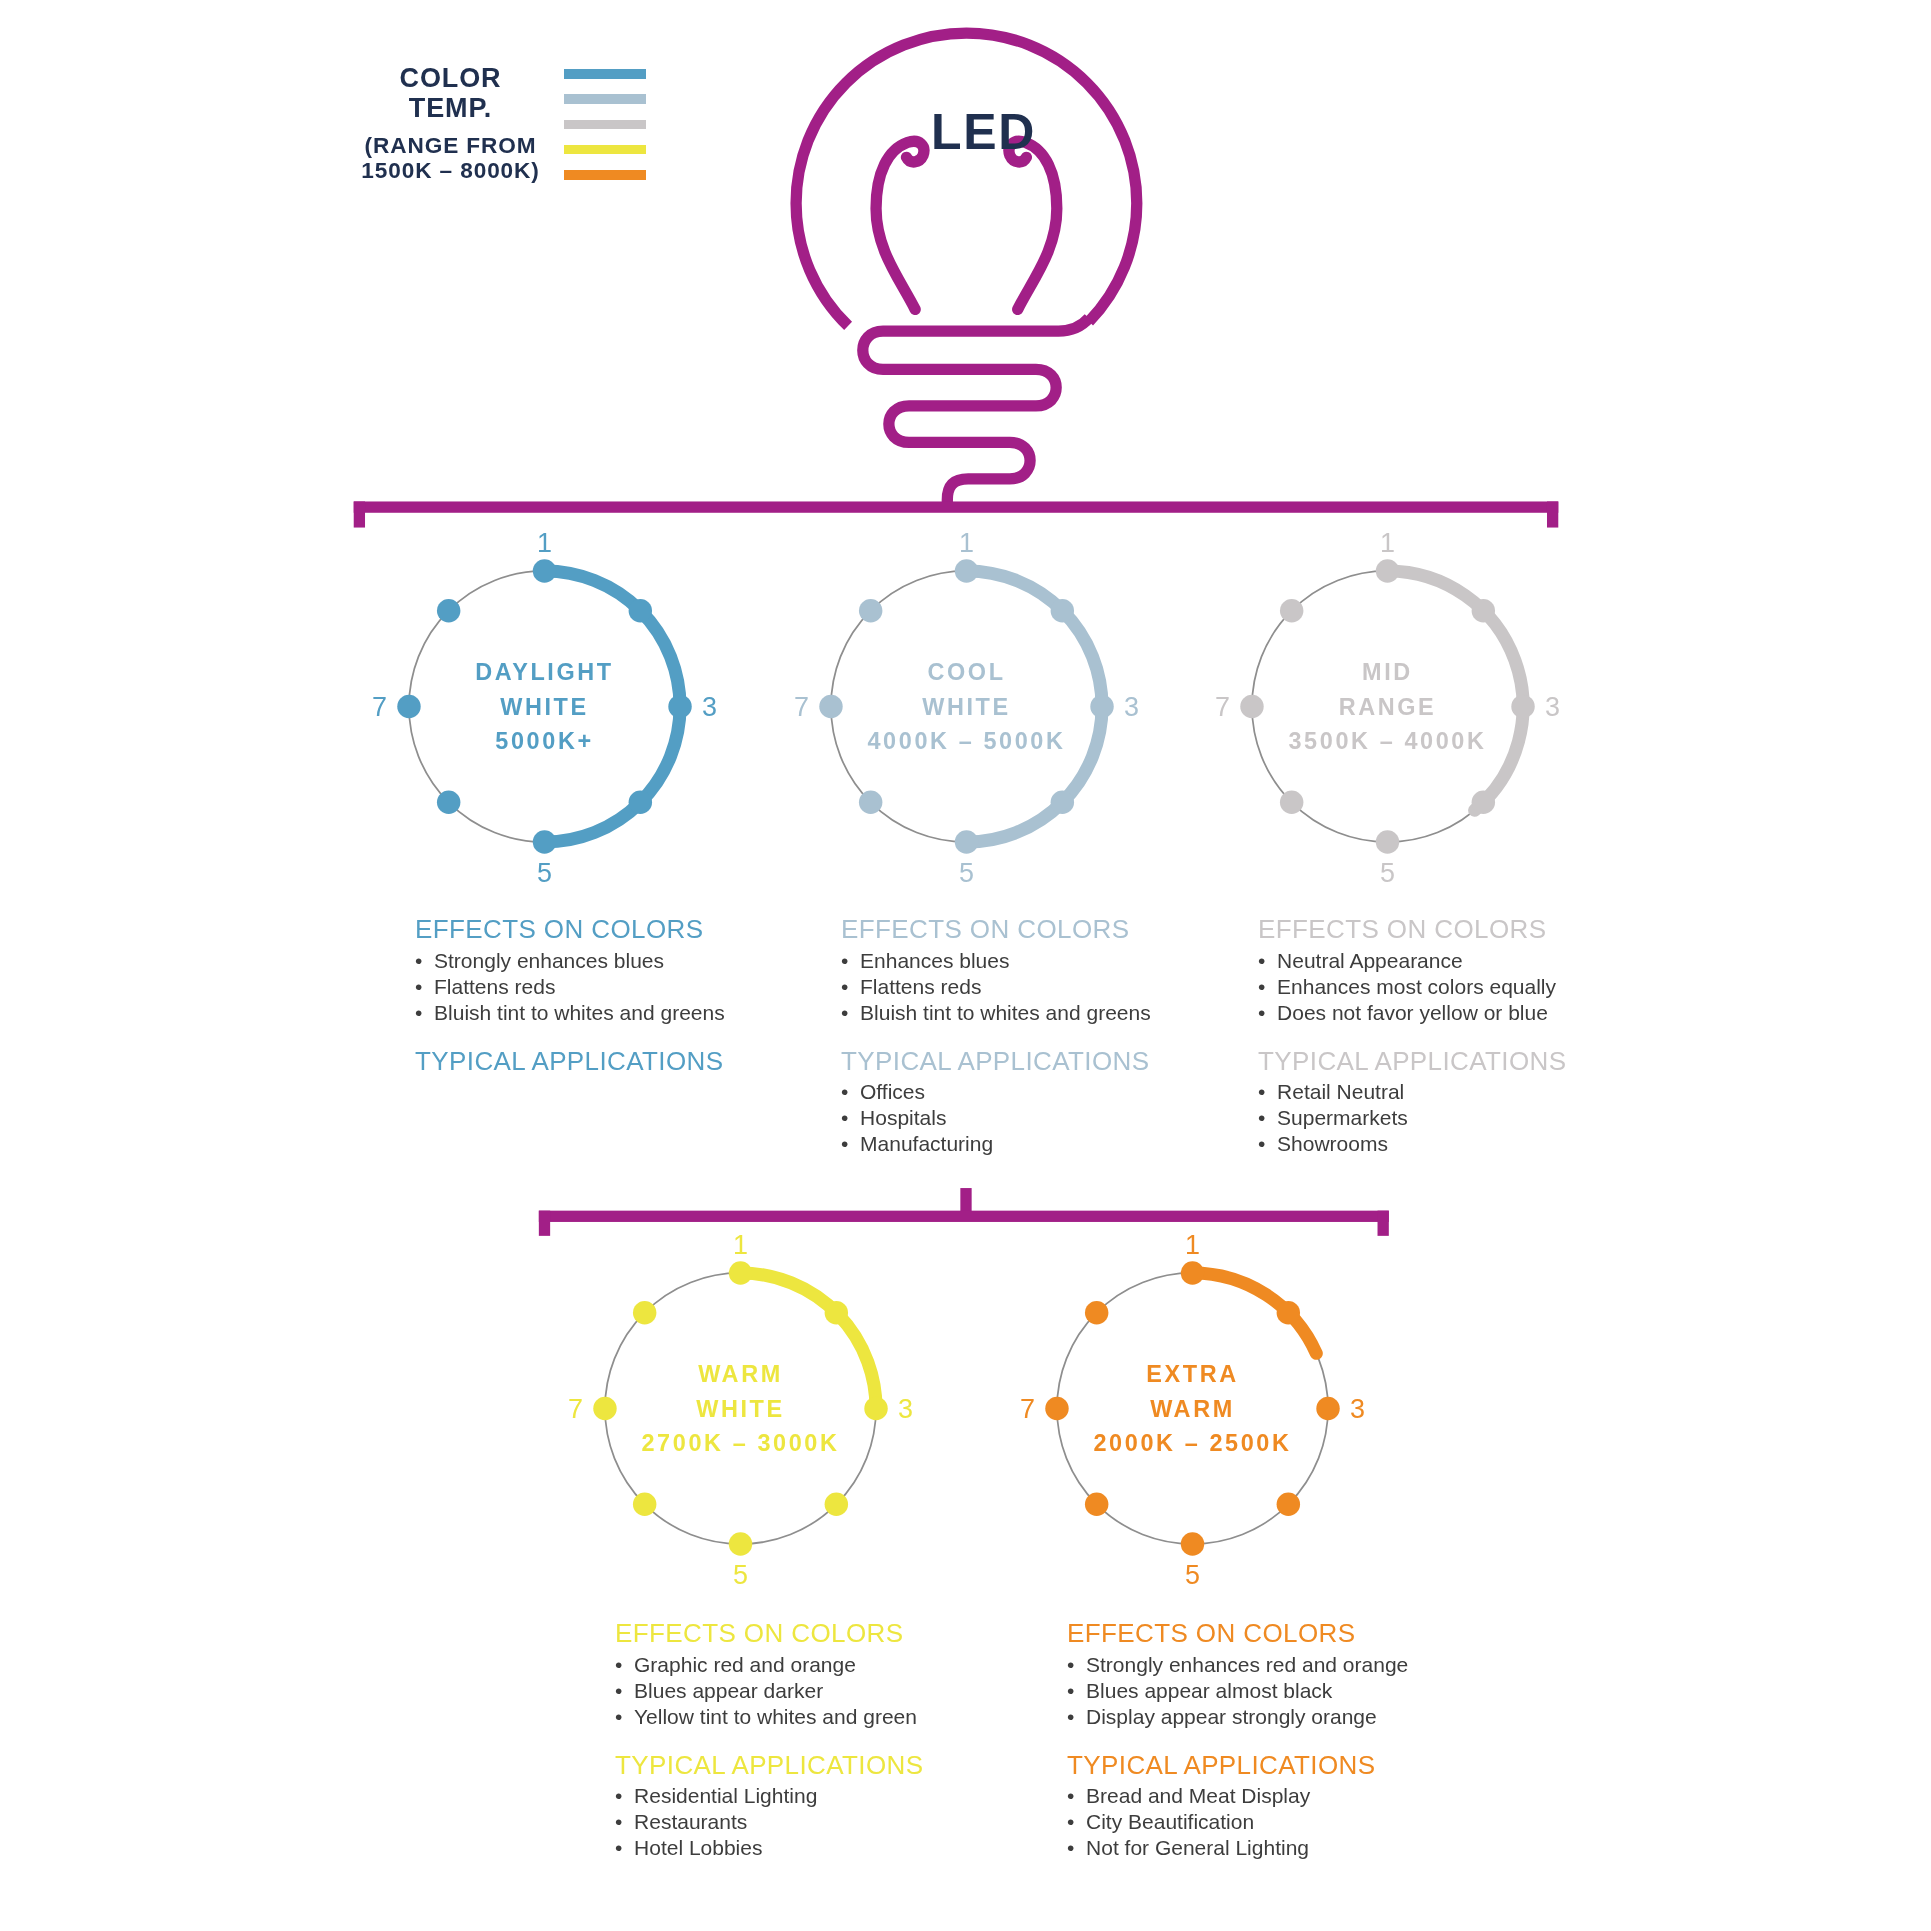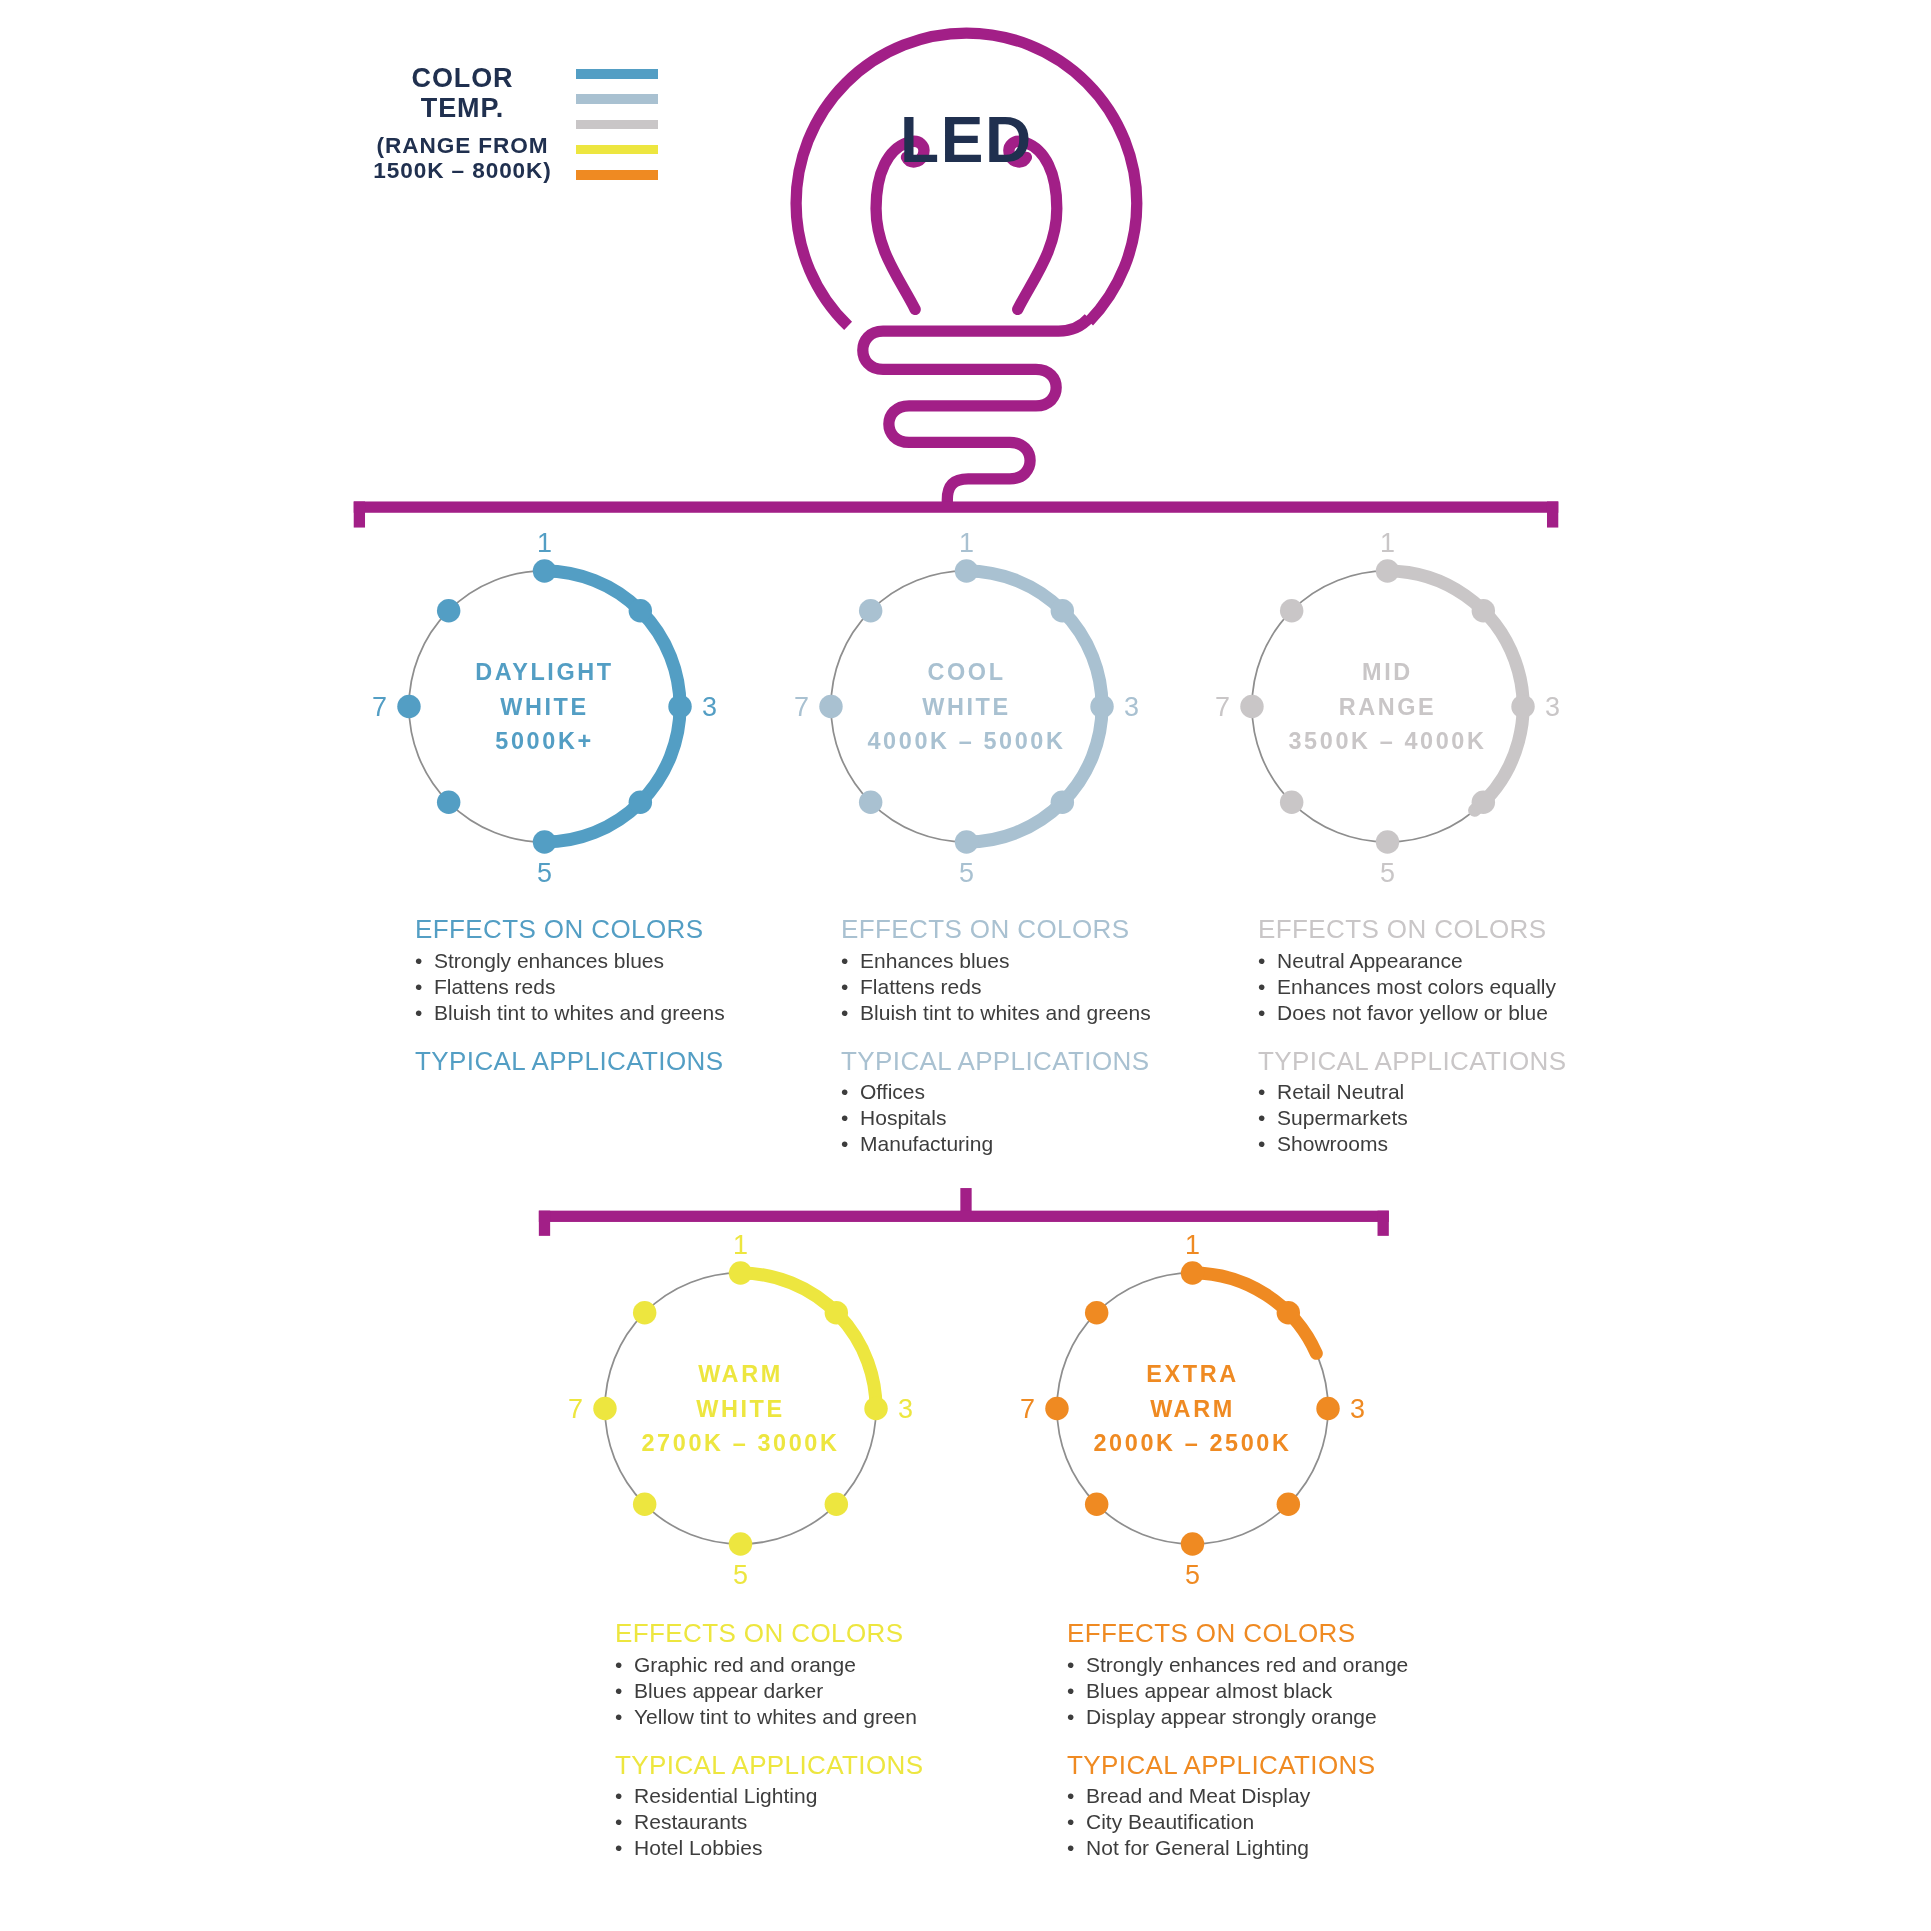--- a/index.html
+++ b/index.html
@@ -3,30 +3,30 @@
 <meta charset="utf-8">
 <style>
   html,body{margin:0;padding:0;background:#fff;}
   .canvas{
     position:relative;width:1932px;height:1932px;overflow:hidden;
     background:var(--background,#fff);
     font-family:"Liberation Sans",sans-serif;
   }
   .art{position:absolute;left:0;top:0;}
   
-  .legend{position:absolute;left:372px;top:64px;display:flex;gap:22.6px;}
+  .legend{position:absolute;left:360px;top:64px;display:flex;gap:22.6px;}
   .legend-text{width:181px;text-align:center;color:var(--navy,#20304F);}
   .legend-title{font-size:27px;font-weight:bold;letter-spacing:0.9px;line-height:29.5px;}
   .legend-sub{font-size:22.6px;font-weight:bold;letter-spacing:0.9px;line-height:25px;margin-top:10.4px;}
   .legend-swatches{display:flex;flex-direction:column;padding-top:5.2px;}
   .swatch{width:82px;height:9.6px;margin-bottom:15.6px;}
   
   .led-label{
-    position:absolute;left:897px;top:103px;width:139px;text-align:center;
-    font-size:64px;font-weight:bold;letter-spacing:1.7px;color:var(--navy,#20304F);
+    position:absolute;left:897px;top:103px;width:139px;text-align:right;
+    font-size:50px;font-weight:bold;letter-spacing:1.7px;color:var(--navy,#20304F);
   }
   
   .dial{position:absolute;width:417px;height:417px;}
   .dial-label{font-size:27px;font-weight:bold;letter-spacing:3px;font-family:"Liberation Sans",sans-serif;}
   .dial-number{font-size:31px;font-family:"Liberation Sans",sans-serif;}
   
   .col{position:absolute;width:415px;}
   .col h3{margin:0;font-size:26px;line-height:33px;font-weight:normal;letter-spacing:0.4px;}
   .col ul{margin:1.7px 0 19px 0;padding:0;list-style:none;}
   .col li{font-size:21px;line-height:26px;color:var(--body-text,#3D3D3D);}

